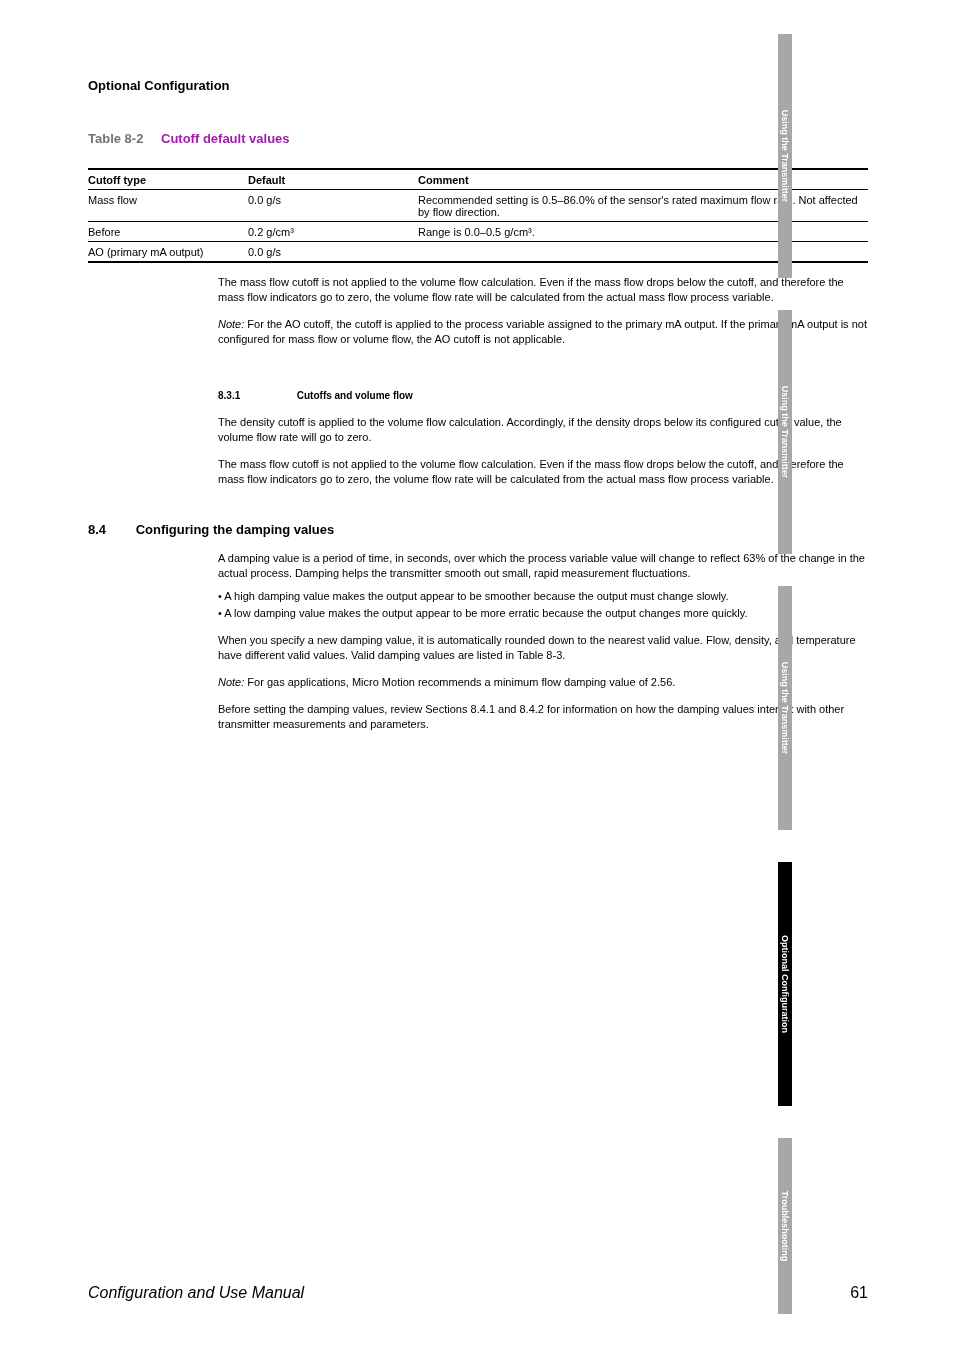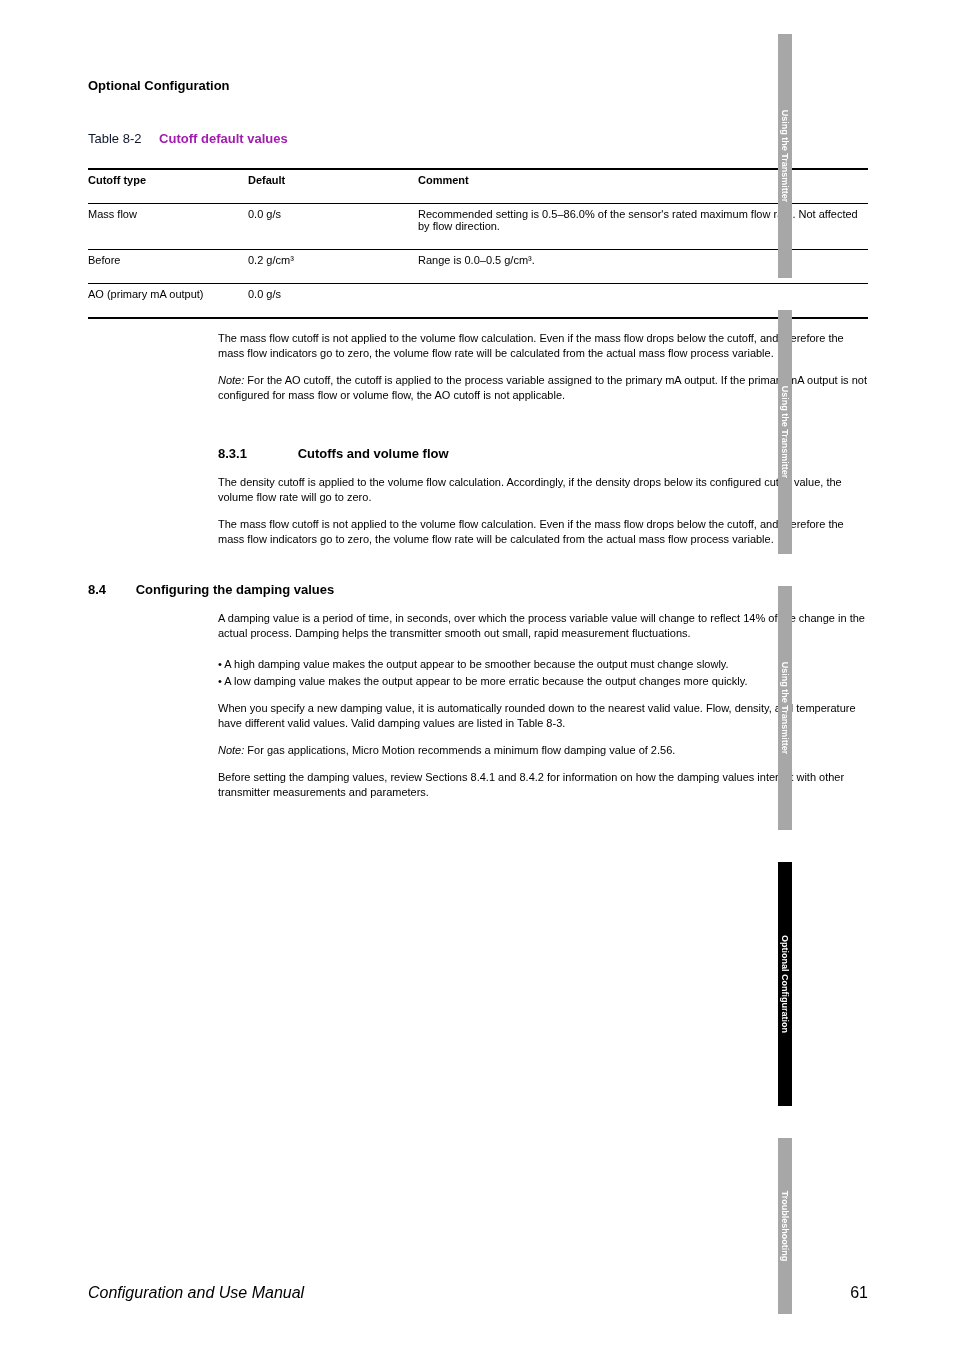--- a/index.html
+++ b/index.html
@@ -1,37 +1,37 @@
 <!DOCTYPE html>
 <html><head>
 <meta charset="utf-8">
 <style>
   * { margin:0; padding:0; box-sizing:border-box }
   html,body{width:954px;height:1350px;background:#fff;font-family:Helvetica,Arial,sans-serif;color:#000}
   .page{position:relative;width:792px;height:1350px}
   .content{position:absolute;top:78px;left:88px;width:780px}
   .running-head{font-size:13px;font-weight:700;margin-bottom:38px}
   .tbl-cap{font-size:13px;margin-bottom:22px}
-  .tbl-cap .lbl{color:#0f172a;font-weight:400}
+  .tbl-cap .lbl{color:#737373;font-weight:700}
   .tbl-cap .ttl{color:#a21caf;font-weight:700;margin-left:14px}
   table{width:100%;border-collapse:collapse;font-size:11px}
-  th,td{text-align:left;padding:4px 6px 17px 0;vertical-align:top}
+  th,td{text-align:left;padding:4px 6px 3px 0;vertical-align:top}
   thead th{font-weight:700;border-top:2px solid #000;border-bottom:1px solid #000}
   tbody td{border-bottom:1px solid #000}
   tbody tr:last-child td{border-bottom:2px solid #000}
   .col1{width:160px}
   .col2{width:170px}
   .para{font-size:11px;line-height:1.35;margin-top:12px;color:#000}
   .para-indent{margin-left:130px}
-  .h3{font-size:13px;font-weight:700;margin-top:44px}
+  .h3{font-size:10px;font-weight:700;margin-top:44px}
   .h3 .num{display:inline-block;width:76px}
   .h2{font-size:13px;font-weight:700;margin-top:35px}
   .h2 .num{display:inline-block;width:44px}
   .body-after{margin-top:14px}
-  ul.dash{list-style:none;margin-left:130px;font-size:11px;line-height:1.5;margin-top:16px}
+  ul.dash{list-style:none;margin-left:130px;font-size:11px;line-height:1.5;margin-top:8px}
   ul.dash li:before{content:"• ";}
   .bottom{position:absolute;bottom:48px;left:88px;width:780px;font-size:16px;color:#000}
   .bottom .pn{font-style:italic}
   .tabs{position:absolute;right:0;top:0;width:40px;height:1350px}
   .tab{position:absolute;right:0;width:14px}
   .t1{top:34px;height:244px;background:#a7a7a7}
   .t2{top:310px;height:244px;background:#a7a7a7}
   .t3{top:586px;height:244px;background:#a7a7a7}
   .t4{top:862px;height:244px;background:#000}
   .t5{top:1138px;height:176px;background:#a7a7a7}
@@ -95,21 +95,21 @@
       <span class="num">8.3.1</span>
       <span>Cutoffs and volume flow</span>
     </div>
     <div class="para para-indent body-after">The density cutoff is applied to the volume flow calculation. Accordingly, if the density drops below its configured cutoff value, the volume flow rate will go to zero.</div>
     <div class="para para-indent">The mass flow cutoff is not applied to the volume flow calculation. Even if the mass flow drops below the cutoff, and therefore the mass flow indicators go to zero, the volume flow rate will be calculated from the actual mass flow process variable.</div>
 
     <div class="h2">
       <span class="num">8.4</span>
       <span>Configuring the damping values</span>
     </div>
-    <div class="para para-indent body-after">A damping value is a period of time, in seconds, over which the process variable value will change to reflect 14% of the change in the actual process. Damping helps the transmitter smooth out small, rapid measurement fluctuations.</div>
+    <div class="para para-indent body-after">A damping value is a period of time, in seconds, over which the process variable value will change to reflect 63% of the change in the actual process. Damping helps the transmitter smooth out small, rapid measurement fluctuations.</div>
     <ul class="dash">
       <li>A high damping value makes the output appear to be smoother because the output must change slowly.</li>
       <li>A low damping value makes the output appear to be more erratic because the output changes more quickly.</li>
     </ul>
     <div class="para para-indent">When you specify a new damping value, it is automatically rounded down to the nearest valid value. Flow, density, and temperature have different valid values. Valid damping values are listed in Table 8-3.</div>
     <div class="para para-indent">
       <span style="font-style:italic">Note:</span>
       <span>For gas applications, Micro Motion recommends a minimum flow damping value of 2.56.</span>
     </div>
     <div class="para para-indent">Before setting the damping values, review Sections 8.4.1 and 8.4.2 for information on how the damping values interact with other transmitter measurements and parameters.</div>

